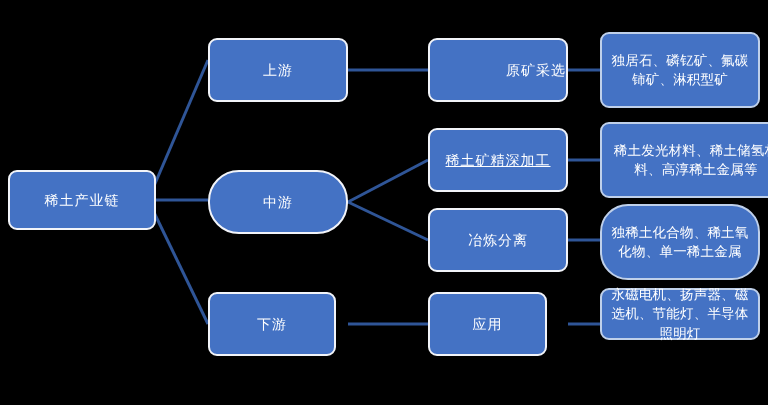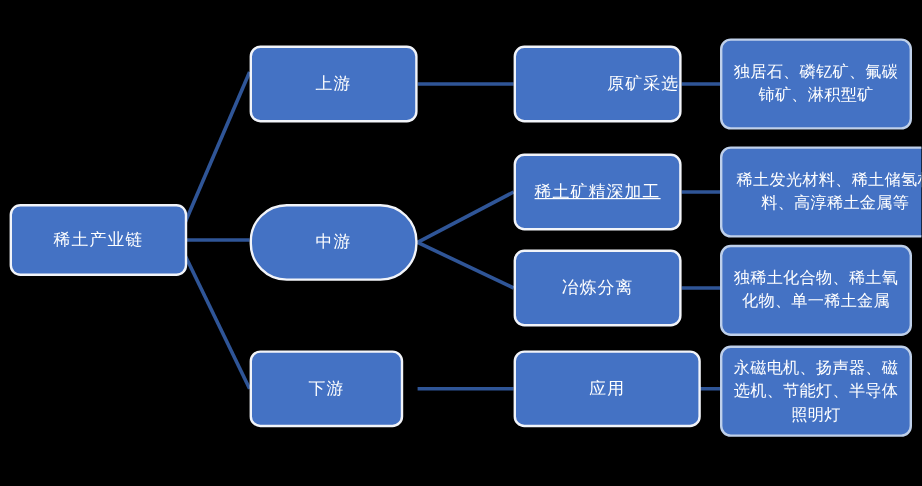--- a/index.html
+++ b/index.html
@@ -102,33 +102,33 @@
   </div>
 
   <div class="node node-stage" style="left:428px; top:128px; width:140px; height:64px;text-decoration:underline;">
     <span class="node-label">稀土矿精深加工</span>
   </div>
 
   <div class="node node-stage" style="left:428px; top:208px; width:140px; height:64px;justify-content:flex-end;">
     <span class="node-label">冶炼分离</span>
   </div>
 
-  <div class="node node-stage" style="left:428px; top:292px; width:156px; height:64px;text-align:center;">
+  <div class="node node-stage" style="left:428px; top:292px; width:119px; height:64px;text-align:center;">
     <span class="node-label">应用</span>
   </div>
 
   <div class="node node-detail" style="left:600px; top:32px; width:160px; height:76px;">
     <span class="node-label">独居石、磷钇矿、氟碳铈矿、淋积型矿</span>
   </div>
 
   <div class="node node-detail" style="left:600px; top:122px; width:192px; height:76px;">
     <span class="node-label">稀土发光材料、稀土储氢材料、高淳稀土金属等</span>
   </div>
 
-  <div class="node node-detail" style="left:600px; top:204px; width:160px; height:76px;">
+  <div class="node node-detail" style="left:600px; top:204px; width:160px; height:76px;border-radius:28px;">
     <span class="node-label">独稀土化合物、稀土氧化物、单一稀土金属</span>
   </div>
 
-  <div class="node node-detail" style="left:600px; top:288px; width:160px; height:76px;font-family:Liberation Serif, serif;">
+  <div class="node node-detail" style="left:600px; top:288px; width:160px; height:52px;">
     <span class="node-label">永磁电机、扬声器、磁选机、节能灯、半导体照明灯</span>
   </div>
 
 </div>
 
 </body></html>

